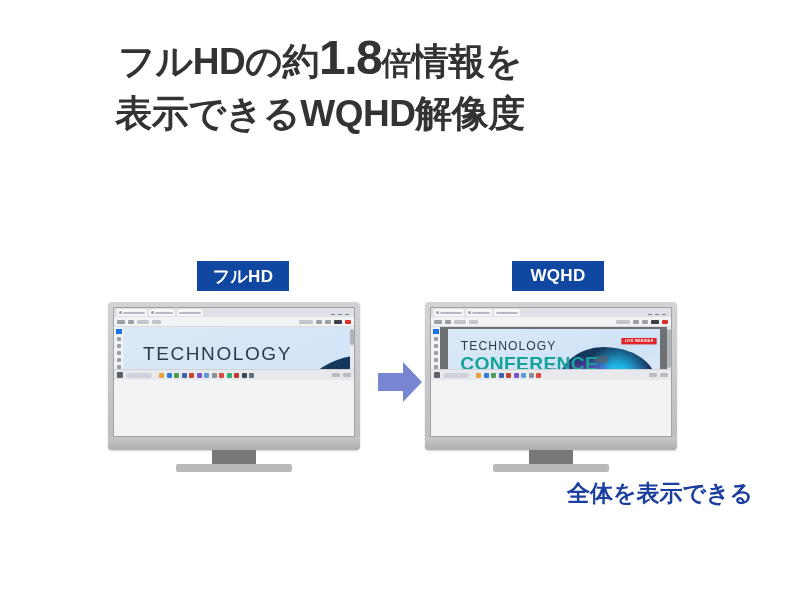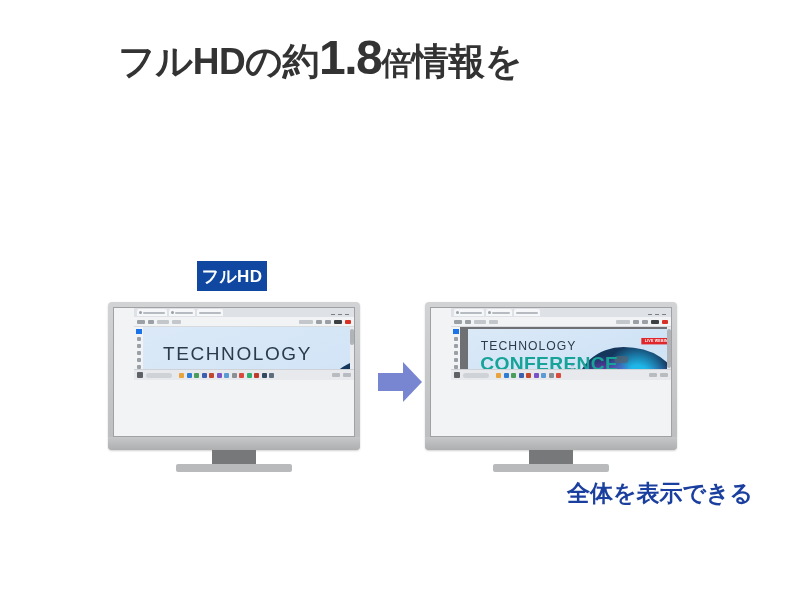--- a/index.html
+++ b/index.html
@@ -29,21 +29,21 @@
     text-align: center; color: #1b3f9e;
     font-size: 25px; font-weight: bold; white-space: nowrap;
   }
 
   
   .badge {
     position: absolute; top: 261px;
     background: #0f47a1; color: #ffffff;
     font-size: 17px; font-weight: bold;
     display: flex; align-items: center; justify-content: center;
-    height: 30px; width: 70px;
+    height: 30px; width: 92px;
     letter-spacing: 0.3px;
   }
   .badge.left  { left: 197px; }
   .badge.right { left: 512px; }
 
   
   .monitor { position: absolute; top: 302px; }
   .monitor.left  { left: 108px;  width: 252px; }
   .monitor.right { left: 425px;  width: 252px; }
 
@@ -51,21 +51,20 @@
     position: relative; width: 100%; height: 148px;
     background: linear-gradient(#d2d3d5, #bcbdbf);
     border-radius: 4px;
     padding: 5px 5px 13px 5px;
     box-shadow: 0 1px 2px rgba(0,0,0,.18);
   }
   .screen {
     position: relative; width: 100%; height: 100%;
     background: #f1f3f5; overflow: hidden;
     border: 1px solid #9fa1a3;
-    padding-left: 20px;
   }
   .bezel-chin {
     position: absolute; left: 0; bottom: 0; width: 100%; height: 13px;
     background: linear-gradient(#c6c7c9, #aeafb1);
     border-radius: 0 0 4px 4px;
   }
   .stand-neck {
     position: absolute; left: 50%; transform: translateX(-50%);
     top: 148px; width: 44px; height: 14px;
     background: #76787a;
@@ -223,24 +222,26 @@
 </style>
 </head>
 <body>
 
 <div class="page">
 
   <div class="headline">
     <span class="line l1">
       <span>フルHDの約</span><span class="big18">1.8</span><span class="sm">倍</span><span>情報を</span>
     </span>
+    <span class="line l2">表示できるWQHD解像度</span>
   </div>
 
 
   <div class="badge left">フルHD</div>
+  <div class="badge right">WQHD</div>
 
   <div class="monitor left">
     <div class="bezel">
       <div class="screen">
 
         <div class="chrome">
           <div class="chrome-tabs">
             <div class="ctab w1">
               <span class="ctab-dot"></span>
               <span class="ctab-txt"></span>

